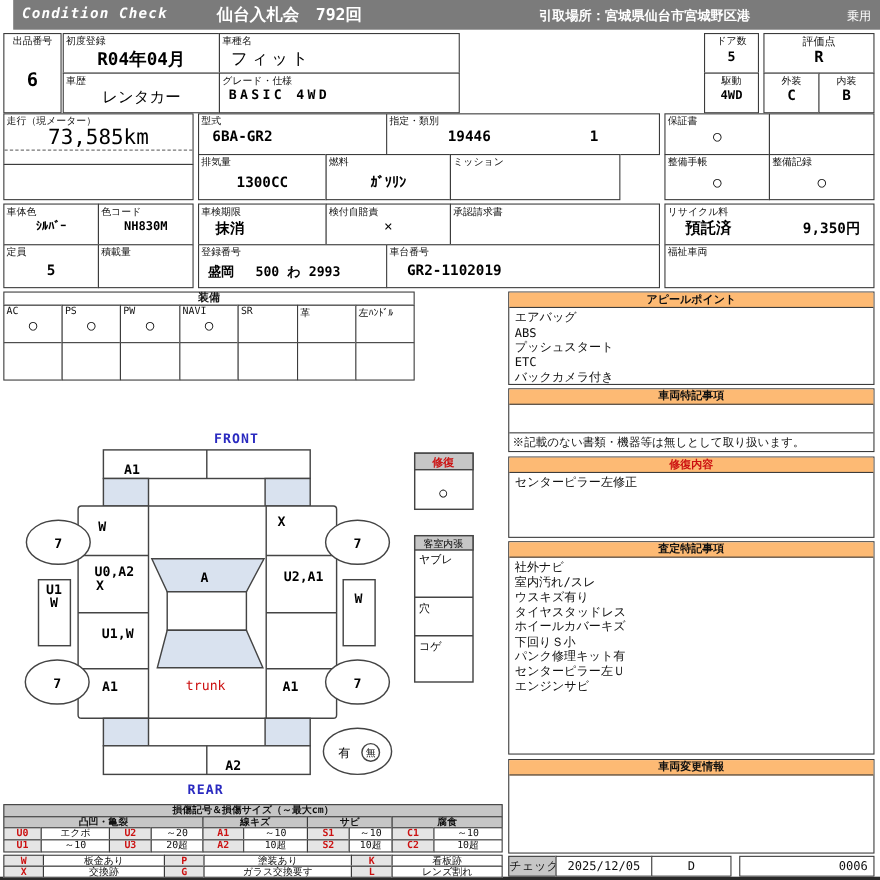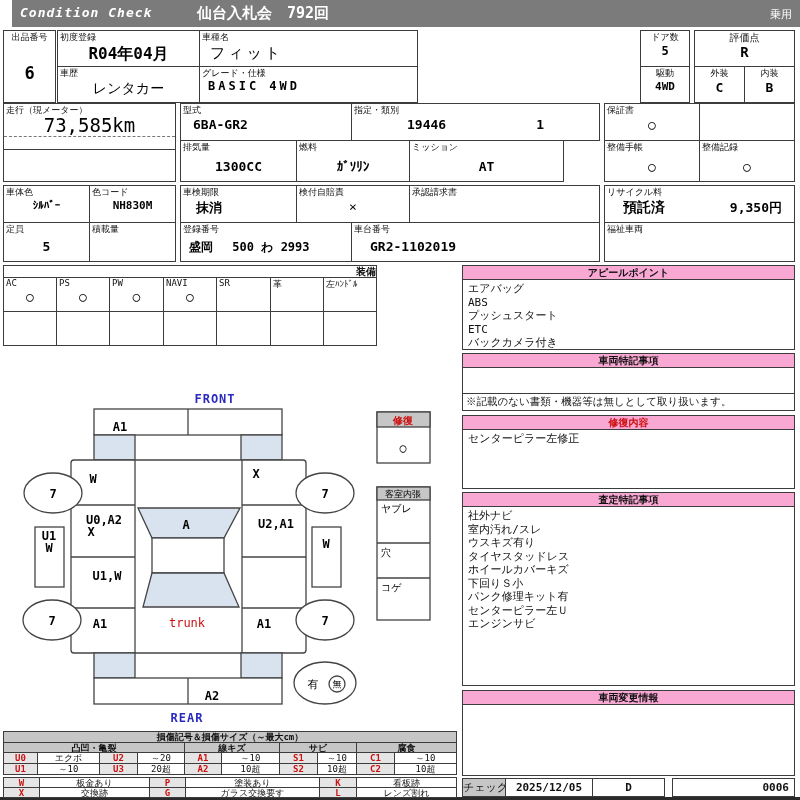--- a/index.html
+++ b/index.html
@@ -12,51 +12,52 @@
   .brand{left:8px;top:5px;font-size:13px;font-style:italic;font-weight:bold;letter-spacing:1px}
   .auction{left:185px;top:4px;font-size:15px;font-weight:bold}
   .pickup{left:478px;top:6px;font-size:12px;font-weight:bold}
   .cat{left:758px;top:7px;font-size:11px}
   .c{position:absolute;border:1px solid #3c3c3c;background:#fff;box-sizing:border-box}
   .l{position:absolute;top:0;left:2px;font-size:9px;white-space:nowrap;color:#111}
   .lc{left:0;right:0;text-align:center}
   .v{position:absolute;left:0;right:0;top:13px;text-align:center;font-weight:bold;
      font-size:13px;white-space:nowrap;color:#000}
   .secbox{position:absolute;left:462px;width:333px;border:1px solid #3c3c3c;background:#fff;box-sizing:border-box}
-  .sechdr{height:13px;background:#f9a8d4;border-bottom:1px solid #3c3c3c;text-align:center;
+  .sechdr{height:13px;background:#fdba74;border-bottom:1px solid #3c3c3c;text-align:center;
           font-size:10px;line-height:13px;font-weight:bold}
   .sechdr.red{color:#c11}
   .seclist{padding:2px 5px;font-size:11px;line-height:13.5px}
   .eqcell .l{font-size:9px}
   .eqcell .v{top:11px;font-size:13px;font-weight:normal}
   svg .ln{fill:none;stroke:#444;stroke-width:1.3}
   svg .wfill{fill:#fff;stroke:#444;stroke-width:1.3}
   svg .blue{fill:#d9e2ef;stroke:#444;stroke-width:1.3}
   svg .gray{fill:#c6c6c6;stroke:#444;stroke-width:1.3}
   svg text{fill:#000;font-size:12px;font-weight:bold;text-anchor:middle;
            font-family:"DejaVu Sans Mono","Liberation Sans",sans-serif}
   svg text.sm{font-size:9px;font-weight:normal}
   svg text.left{text-anchor:start;font-size:10px;font-weight:normal}
   svg text.bluetxt{fill:#2a2ac0;font-size:12px;letter-spacing:1px}
   svg text.redtxt{fill:#c11}
   .lgcell{position:absolute;border:1px solid #3c3c3c;box-sizing:border-box;font-size:9px;
           text-align:center;line-height:9px;padding-top:1px;background:#fff;overflow:hidden;white-space:nowrap}
   .lgcell.g{background:#c6c6c6;font-weight:bold}
   .lgcell.code{background:#e5e5e5;color:#c11;font-weight:bold}
   .ftcell{position:absolute;border:1px solid #3c3c3c;box-sizing:border-box;font-size:11px;
-          font-weight:bold;text-align:center;line-height:17px;background:#fff;white-space:nowrap}
+          font-weight:normal;text-align:center;line-height:17px;background:#fff;white-space:nowrap}
 </style>
 </head>
 <body>
 
 <div class="page">
 
   <div class="topbar">
     <span class="brand">Condition  Check</span>
     <span class="auction">仙台入札会　792回</span>
+    <span class="pickup">引取場所：宮城県仙台市宮城野区港</span>
     <span class="cat">乗用</span>
   </div>
 
   <div class="c" style="left:3px;top:30px;width:53px;height:73px">
     <span class="l lc">出品番号</span>
     <div class="v" style="top:32px;font-size:17px">6</div>
   </div>
   <div class="c" style="left:57px;top:30px;width:143px;height:37px">
     <span class="l">初度登録</span>
     <div class="v" style="font-size:16px">R04年04月</div>
@@ -112,21 +113,20 @@
   <div class="c" style="left:180px;top:140px;width:117px;height:42px">
     <span class="l">排気量</span>
     <div class="v" style="top:18px">1300CC</div>
   </div>
   <div class="c" style="left:296px;top:140px;width:114px;height:42px">
     <span class="l">燃料</span>
     <div class="v" style="top:18px">ｶﾞｿﾘﾝ</div>
   </div>
   <div class="c" style="left:409px;top:140px;width:155px;height:42px">
     <span class="l">ミッション</span>
-    <div class="v" style="top:18px">AT</div>
   </div>
   <div class="c" style="left:604px;top:103px;width:96px;height:38px">
     <span class="l">保証書</span>
     <div class="v" style="font-weight:normal">○</div>
   </div>
   <div class="c" style="left:699px;top:103px;width:96px;height:38px"></div>
   <div class="c" style="left:604px;top:140px;width:96px;height:42px">
     <span class="l">整備手帳</span>
     <div class="v" style="top:18px;font-weight:normal">○</div>
   </div>
@@ -171,21 +171,21 @@
   </div>
   <div class="c" style="left:604px;top:185px;width:191px;height:38px">
     <span class="l">リサイクル料</span>
     <span class="v" style="left:18px;right:auto;font-size:14px">預託済</span>
     <span class="v" style="left:auto;right:12px;font-size:13px">9,350円</span>
   </div>
   <div class="c" style="left:604px;top:222px;width:191px;height:40px">
     <span class="l">福祉車両</span>
   </div>
 
-  <div class="c" style="left:3px;top:265px;width:374px;height:13px;text-align:right;font-size:10px;line-height:12px;font-weight:bold">装備</div>
+  <div class="c" style="left:3px;top:265px;width:374px;height:13px;text-align:center;font-size:10px;line-height:12px;font-weight:bold">装備</div>
   <div class="c eqcell" style="left:3px;top:277px;width:54px;height:35px">
     <span class="l">AC</span>
     <div class="v">○</div>
   </div>
   <div class="c eqcell" style="left:56px;top:277px;width:54px;height:35px">
     <span class="l">PS</span>
     <div class="v">○</div>
   </div>
   <div class="c eqcell" style="left:109px;top:277px;width:55px;height:35px">
     <span class="l">PW</span>

